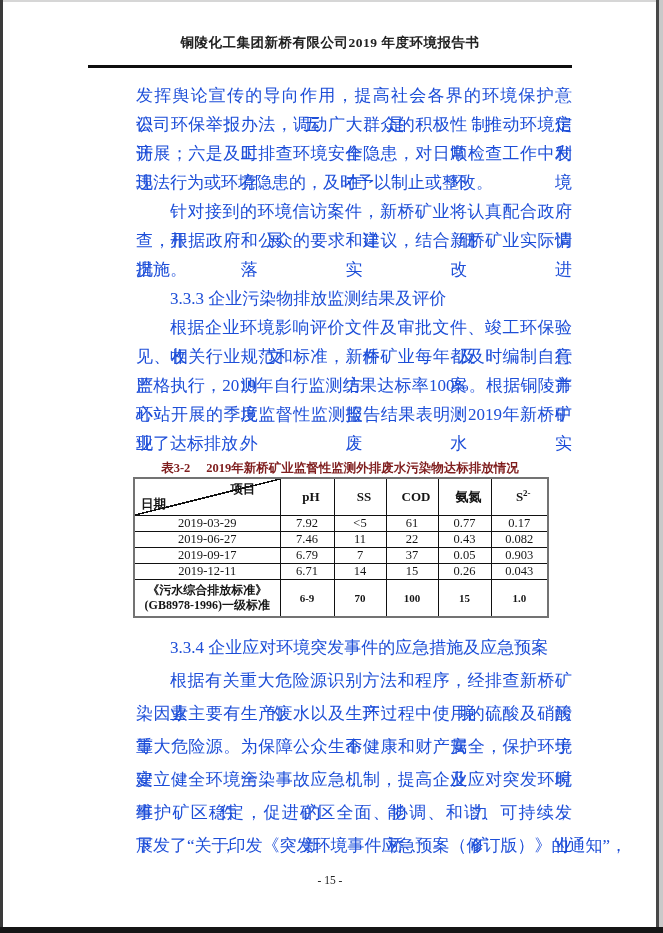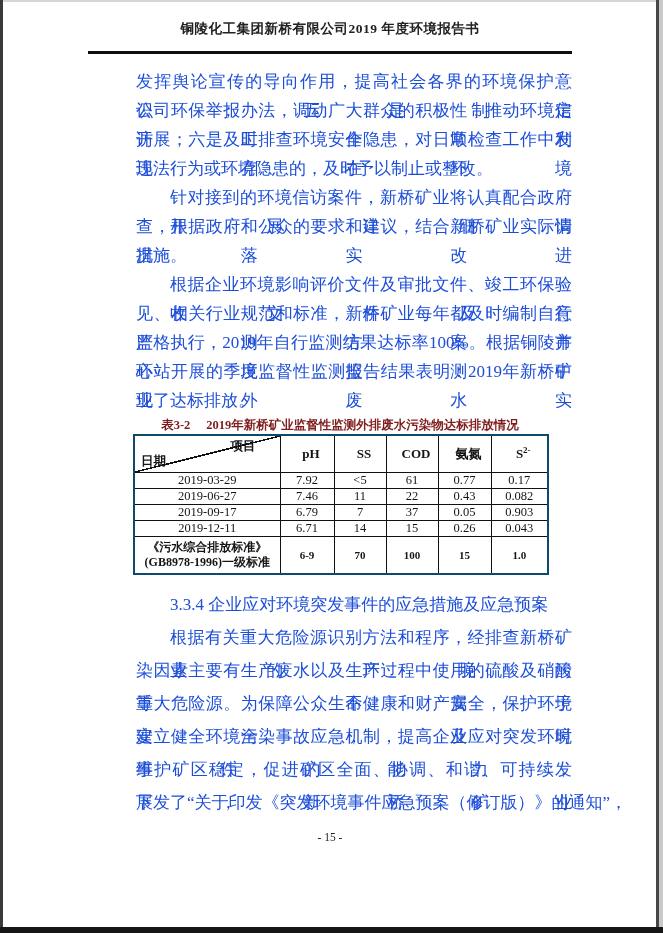--- a/index.html
+++ b/index.html
@@ -10,37 +10,37 @@
   }
   
   .edge-left{position:absolute;left:0;top:0;width:3px;height:100%;background:#3a3a3a;}
   .edge-right{position:absolute;left:656px;top:0;width:3px;height:100%;background:#474747;}
   .edge-right-pad{position:absolute;left:659px;top:0;width:4px;height:100%;background:#c9c9c9;}
   .edge-top{position:absolute;top:0;left:0;width:100%;height:2px;background:#d6d6d6;}
   .edge-bottom{position:absolute;bottom:0;left:0;width:100%;height:6px;background:#161616;}
 
   .doc{position:absolute;left:88px;top:0;width:484px;}
 
-  .page-header{padding-top:20px;text-align:center;font-size:13.5px;line-height:18px;
+  .page-header{padding-top:34px;text-align:center;font-size:13.5px;line-height:18px;
     font-weight:600;letter-spacing:0.5px;color:#222;}
   .header-rule{margin-top:13px;height:3px;background:#0e0e0e;}
 
   .textblock{margin-top:13px;}
   .textblock.s1 .line{height:29px;line-height:29px;}
   .textblock.s2 .line{height:33px;line-height:33px;}
   .line{font-size:17px;white-space:nowrap;color:#1d4ed8;margin-left:48px;}
   .line.j{white-space:normal;text-align:justify;text-align-last:justify;}
   .line.ind{padding-left:34px;}
 
   .tbl-caption{margin-top:1px;width:414px;margin-left:45px;text-align:center;
     font-size:12.5px;font-weight:bold;height:18px;line-height:18px;color:#7f1d1d;}
   .tbl-caption .cap-label{margin-right:16px;}
 
   table.monitor{border-collapse:collapse;margin-left:45px;width:414px;
-    table-layout:fixed;border:2px solid #0c4a6e;}
+    table-layout:fixed;border:2px solid #737373;}
   table.monitor td,table.monitor th{border:1px solid #111;padding:0;text-align:center;
     font-size:12.5px;color:#151515;}
   col.c-date{width:146px;} col.c-ph{width:54px;} col.c-ss{width:52px;}
   col.c-cod{width:52px;} col.c-nh3{width:53px;} col.c-s{width:57px;}
   tr.head-row{height:37px;}
   tr.head-row th{font-weight:bold;font-size:13px;padding-left:8px;}
   td.corner{position:relative;font-weight:bold;font-size:12.5px;
     background-image:linear-gradient(to bottom right,
       transparent calc(50% - 0.8px), #111 calc(50% - 0.8px),
       #111 calc(50% + 0.8px), transparent calc(50% + 0.8px));}
@@ -70,20 +70,21 @@
   <div class="header-rule"></div>
 
   <div class="textblock s1">
     <div class="line j">发挥舆论宣传的导向作用，提高社会各界的环境保护意识；五是制定</div>
     <div class="line j">公司环保举报办法，调动广大群众的积极性，推动环境信访工作顺利</div>
     <div class="line j">开展；六是及时排查环境安全隐患，对日常检查工作中发现存在环境</div>
     <div class="line">违法行为或环境隐患的，及时予以制止或整改。</div>
     <div class="line j ind">针对接到的环境信访案件，新桥矿业将认真配合政府开展详细调</div>
     <div class="line j">查，根据政府和公众的要求和建议，结合新桥矿业实际情况落实改进</div>
     <div class="line">措施。</div>
+    <div class="line ind">3.3.3 企业污染物排放监测结果及评价</div>
     <div class="line j ind">根据企业环境影响评价文件及审批文件、竣工环保验收文件及意</div>
     <div class="line j">见、相关行业规范和标准，新桥矿业每年都及时编制自行监测方案并</div>
     <div class="line j">严格执行，2019年自行监测结果达标率100%。根据铜陵市环境监测中</div>
     <div class="line j">心站开展的季度监督性监测报告结果表明：2019年新桥矿业外废水实</div>
     <div class="line">现了达标排放。</div>
   </div>
 
   <div class="tbl-caption">
     <span class="cap-label">表3-2</span><span>2019年新桥矿业监督性监测外排废水污染物达标排放情况</span>
   </div>

